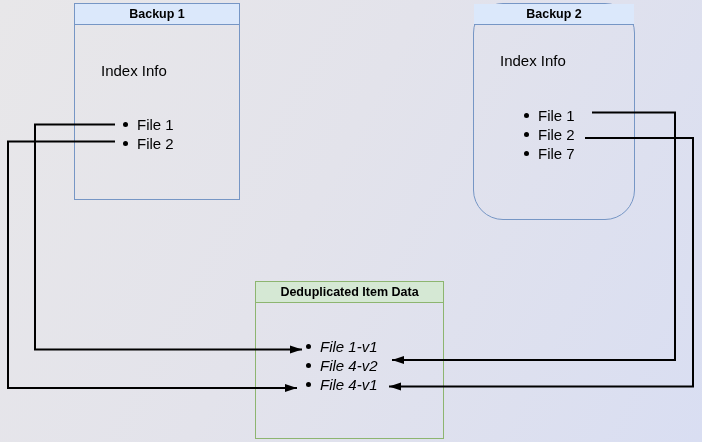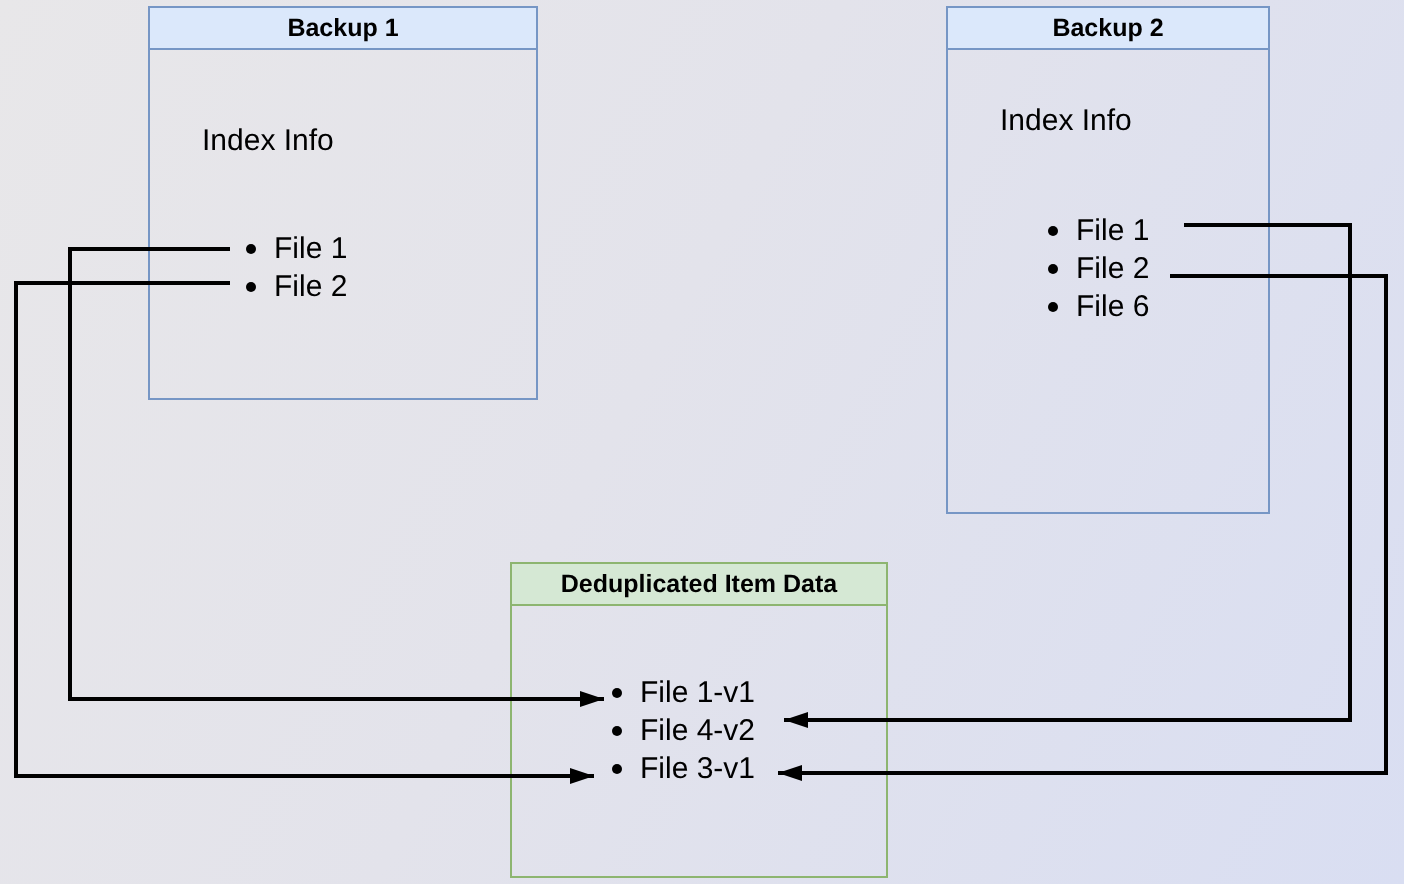--- a/index.html
+++ b/index.html
@@ -52,29 +52,29 @@
   }
   svg.connectors {
     position: absolute; left: 0; top: 0; width: 702px; height: 442px;
     pointer-events: none;
   }
   svg.connectors path.edge {
     fill: none; stroke: var(--connector); stroke-width: 2;
     stroke-linejoin: miter;
   }
   
-  #node-backup1 { left: 74px;  top: 3px;   width: 195px; height: 197px; }
-  #node-backup2 { left: 473px; top: 3px;   width: 162px; height: 254px; }
+  #node-backup1 { left: 74px;  top: 3px;   width: 166px; height: 197px; }
+  #node-backup2 { left: 473px; top: 3px;   width: 162px; height: 217px; border-radius: 30px; }
   #node-dedup   { left: 255px; top: 281px; width: 189px; height: 158px; }
   
   #b1-subtitle { left: 101px; top: 62px; }
   #b2-subtitle { left: 500px; top: 52px; }
   #b1-list { left: 123px; top: 115px; }
   #b2-list { left: 524px; top: 106px; }
-  #dd-list { left: 306px; top: 337px; }
+  #dd-list { left: 306px; top: 337px; font-style: italic; }
 </style>
 </head>
 <body>
 
 <div class="canvas">
 
   <div class="node blue" id="node-backup1">
     <div class="node-header">
       <span>Backup 1</span>
     </div>
@@ -101,41 +101,41 @@
     <li>
       <span class="dot"></span>
       <span>File 1</span>
     </li>
     <li>
       <span class="dot"></span>
       <span>File 2</span>
     </li>
     <li>
       <span class="dot"></span>
-      <span>File 6</span>
+      <span>File 7</span>
     </li>
   </ul>
 
   <div class="node green" id="node-dedup">
     <div class="node-header">
       <span>Deduplicated Item Data</span>
     </div>
   </div>
   <ul class="filelist" id="dd-list">
     <li>
       <span class="dot"></span>
       <span>File 1-v1</span>
     </li>
     <li>
       <span class="dot"></span>
       <span>File 4-v2</span>
     </li>
     <li>
       <span class="dot"></span>
-      <span>File 3-v1</span>
+      <span>File 4-v1</span>
     </li>
   </ul>
 
   <svg class="connectors" viewBox="0 0 702 442">
     <defs>
       <marker id="arrow" markerUnits="userSpaceOnUse" markerWidth="14" markerHeight="10" refX="13" refY="5" orient="auto">
         <path d="M1,1 L13,5 L1,9 Z" fill="#000"></path>
       </marker>
     </defs>
     <path class="edge" d="M115,124.5 L35,124.5 L35,349.5 L302,349.5" marker-end="url(#arrow)"></path>

